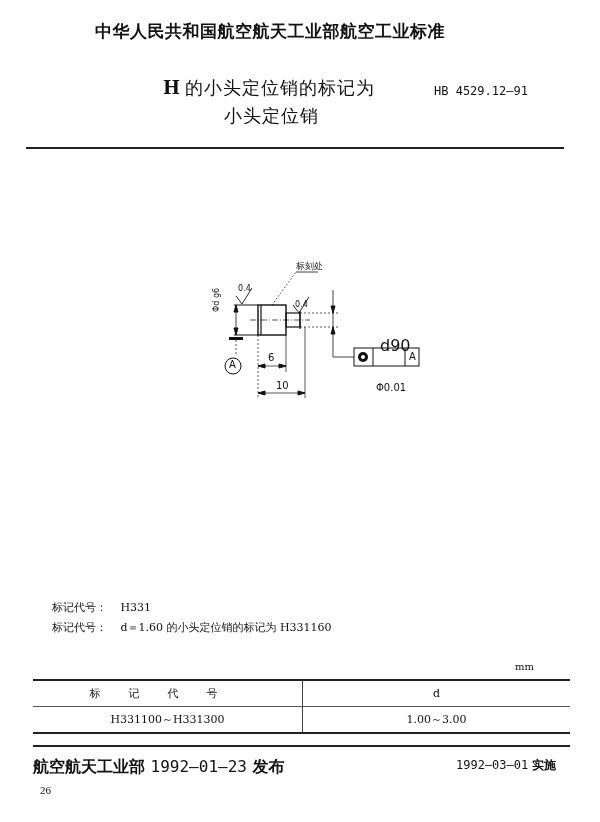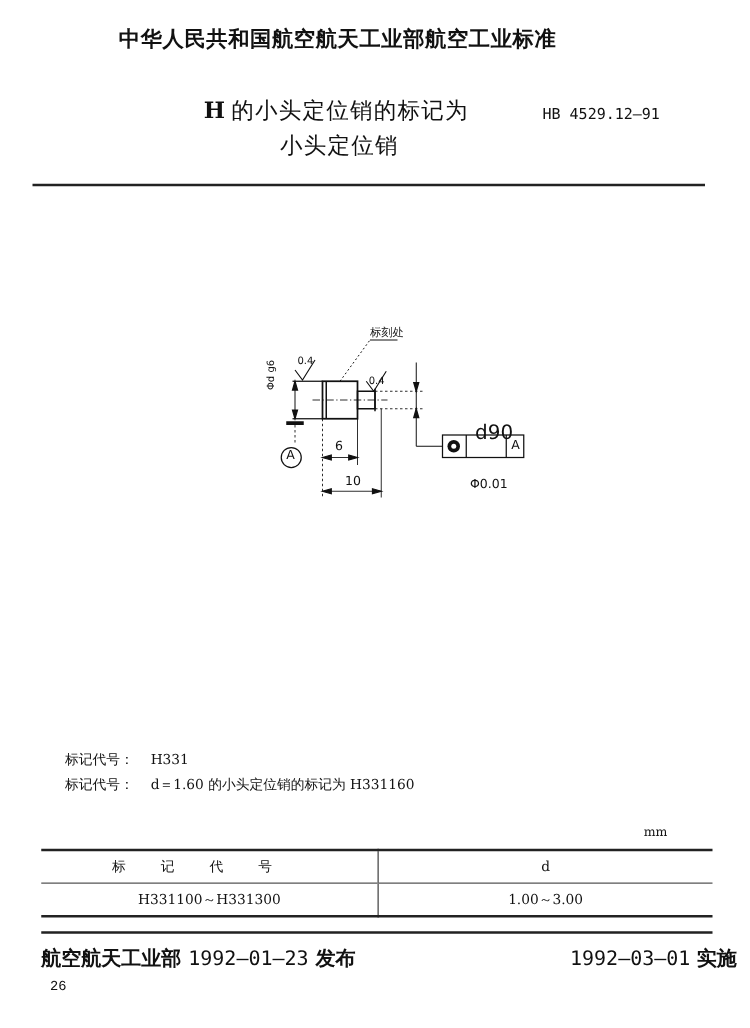--- a/index.html
+++ b/index.html
@@ -53,26 +53,26 @@
     .spec-table thead tr { border-top: 2px solid #222; border-bottom: 1px solid #555; }
     .spec-table tbody tr { border-bottom: 2px solid #222; }
     .spec-table .c1 { width: 269px; border-right: 1px solid #444; text-align: center; }
     .spec-table th.c1 span { letter-spacing: 28px; }
 
     .footer-left {
       left: 33px; top: 757px; font-size: 16px; font-weight: bold; white-space: nowrap;
     }
     .footer-left .num { font-family: "DejaVu Sans Mono", monospace; font-weight: normal; }
     .footer-right {
-      left: 456px; top: 757px; font-size: 16px; white-space: nowrap;
+      left: 456px; top: 757px; font-size: 12px; white-space: nowrap;
     }
     .footer-right .num { font-family: "DejaVu Sans Mono", monospace; }
     .footer-right .b { font-weight: bold; }
     .page-num {
-      left: 40px; top: 784px; font-family: Liberation Mono, monospace; font-size: 11px;
+      left: 40px; top: 784px; font-family: Liberation Serif, serif; font-size: 11px;
     }
   </style>
 </head>
 <body>
 
 <div class="abs org-header">中华人民共和国航空航天工业部航空工业标准</div>
 
 <div class="abs title-line1">
   <span class="h">H</span><span>的小头定位销的标记为</span>
 </div>

